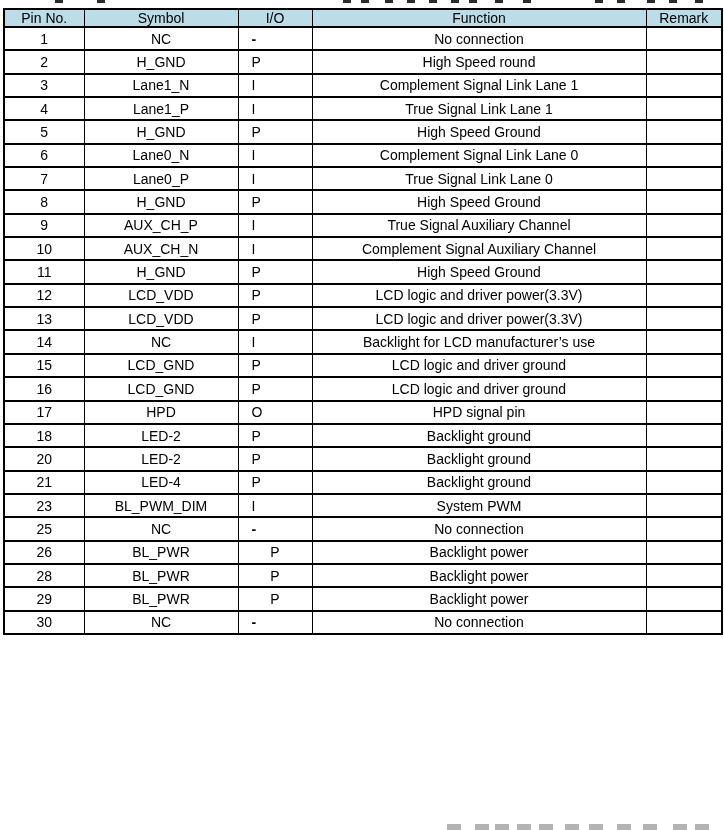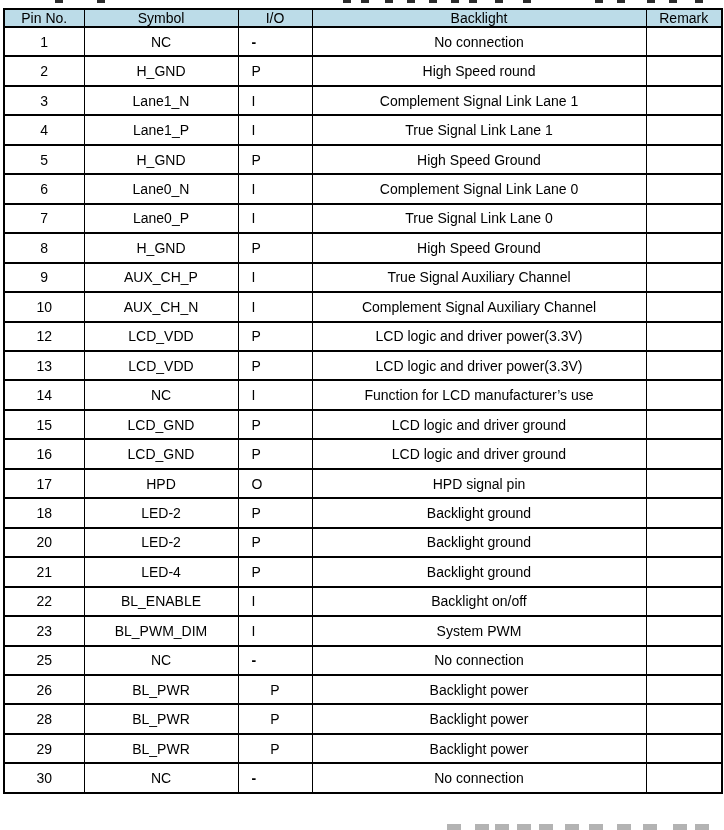--- a/index.html
+++ b/index.html
@@ -12,21 +12,21 @@
     height: 830px;
     position: relative;
     overflow: hidden;
     font-family: "Liberation Sans", sans-serif;
   }
   .pin-table {
     position: absolute;
     left: 3px;
     top: 8px;
     width: 718px;
-    height: 786px;
+    height: 627px;
     border-collapse: collapse;
     table-layout: fixed;
     border: 2px solid #000;
   }
   .pin-table th,
   .pin-table td {
     border: 1px solid #000;
     border-top-width: 2px;
     border-bottom-width: 2px;
     padding: 0;
@@ -88,21 +88,21 @@
     <col style="width:154px">
     <col style="width:74px">
     <col style="width:334px">
     <col style="width:76px">
   </colgroup>
   <thead>
     <tr>
       <th>Pin No.</th>
       <th>Symbol</th>
       <th>I/O</th>
-      <th>Backlight</th>
+      <th>Function</th>
       <th>Remark</th>
     </tr>
   </thead>
   <tbody id="table-body">
       <tr>
         <td class="col-pin">1</td>
         <td class="col-symbol">NC</td>
         <td class="col-io dash">-</td>
         <td class="col-function">No connection</td>
         <td class="col-remark"></td>
@@ -164,38 +164,45 @@
         <td class="col-remark"></td>
       </tr>
       <tr>
         <td class="col-pin">10</td>
         <td class="col-symbol">AUX_CH_N</td>
         <td class="col-io">I</td>
         <td class="col-function">Complement Signal Auxiliary Channel</td>
         <td class="col-remark"></td>
       </tr>
       <tr>
+        <td class="col-pin">11</td>
+        <td class="col-symbol">H_GND</td>
+        <td class="col-io">P</td>
+        <td class="col-function">High Speed Ground</td>
+        <td class="col-remark"></td>
+      </tr>
+      <tr>
         <td class="col-pin">12</td>
         <td class="col-symbol">LCD_VDD</td>
         <td class="col-io">P</td>
         <td class="col-function">LCD logic and driver power(3.3V)</td>
         <td class="col-remark"></td>
       </tr>
       <tr>
         <td class="col-pin">13</td>
         <td class="col-symbol">LCD_VDD</td>
         <td class="col-io">P</td>
         <td class="col-function">LCD logic and driver power(3.3V)</td>
         <td class="col-remark"></td>
       </tr>
       <tr>
         <td class="col-pin">14</td>
         <td class="col-symbol">NC</td>
         <td class="col-io">I</td>
-        <td class="col-function">Function for LCD manufacturer’s use</td>
+        <td class="col-function">Backlight for LCD manufacturer’s use</td>
         <td class="col-remark"></td>
       </tr>
       <tr>
         <td class="col-pin">15</td>
         <td class="col-symbol">LCD_GND</td>
         <td class="col-io">P</td>
         <td class="col-function">LCD logic and driver ground</td>
         <td class="col-remark"></td>
       </tr>
       <tr>
@@ -227,27 +234,20 @@
         <td class="col-remark"></td>
       </tr>
       <tr>
         <td class="col-pin">21</td>
         <td class="col-symbol">LED-4</td>
         <td class="col-io">P</td>
         <td class="col-function">Backlight ground</td>
         <td class="col-remark"></td>
       </tr>
       <tr>
-        <td class="col-pin">22</td>
-        <td class="col-symbol">BL_ENABLE</td>
-        <td class="col-io">I</td>
-        <td class="col-function">Backlight on/off</td>
-        <td class="col-remark"></td>
-      </tr>
-      <tr>
         <td class="col-pin">23</td>
         <td class="col-symbol">BL_PWM_DIM</td>
         <td class="col-io">I</td>
         <td class="col-function">System PWM</td>
         <td class="col-remark"></td>
       </tr>
       <tr>
         <td class="col-pin">25</td>
         <td class="col-symbol">NC</td>
         <td class="col-io dash">-</td>

